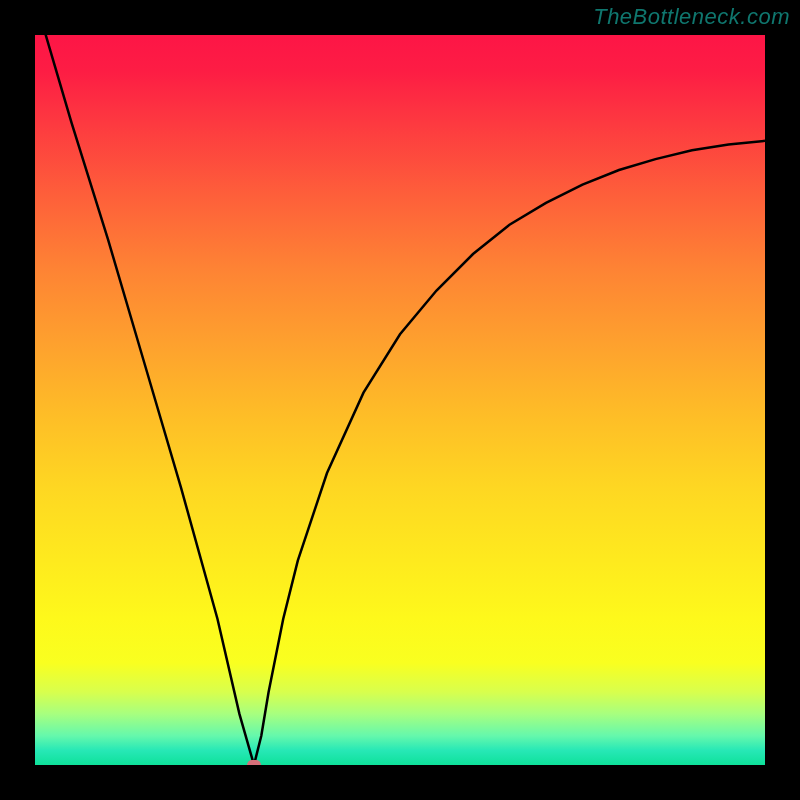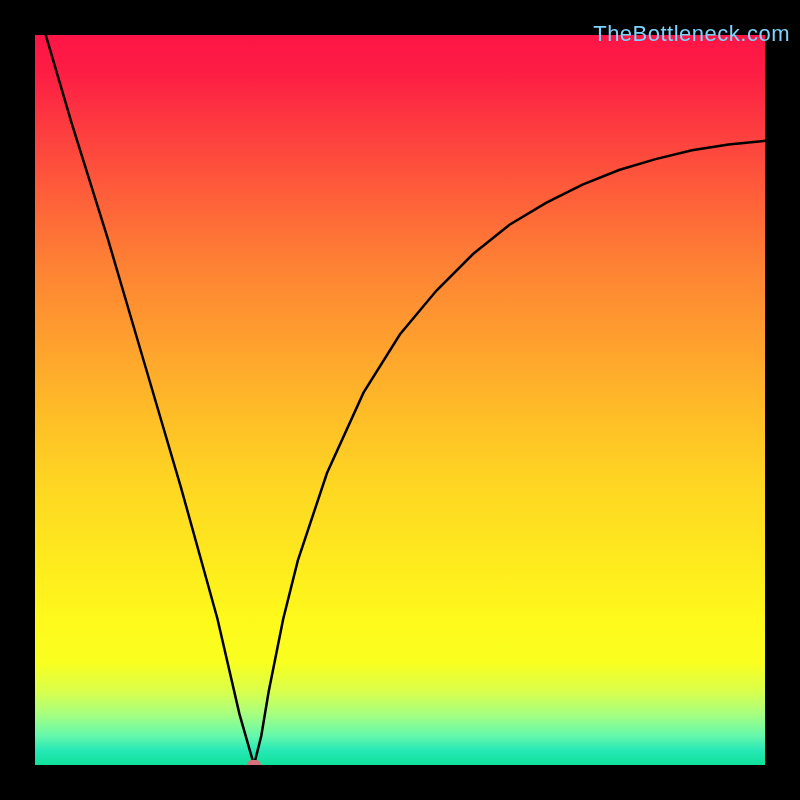--- a/index.html
+++ b/index.html
@@ -12,27 +12,28 @@
     overflow: hidden;
   }
   .frame {
     position: relative;
     width: 800px;
     height: 800px;
     background: #000;
   }
   .watermark {
     position: absolute;
-    top: 21px;
+    top: 4px;
     right: 10px;
-    color: #7dd3fc;
+    color: #0f766e;
     font-size: 22px;
     font-weight: 500;
     letter-spacing: 0.5px;
     z-index: 5;
+    font-style: italic;
   }
   .plot-area {
     position: absolute;
     left: 35px;
     top: 35px;
     width: 730px;
     height: 730px;
     overflow: hidden;
   }
   .gradient {

